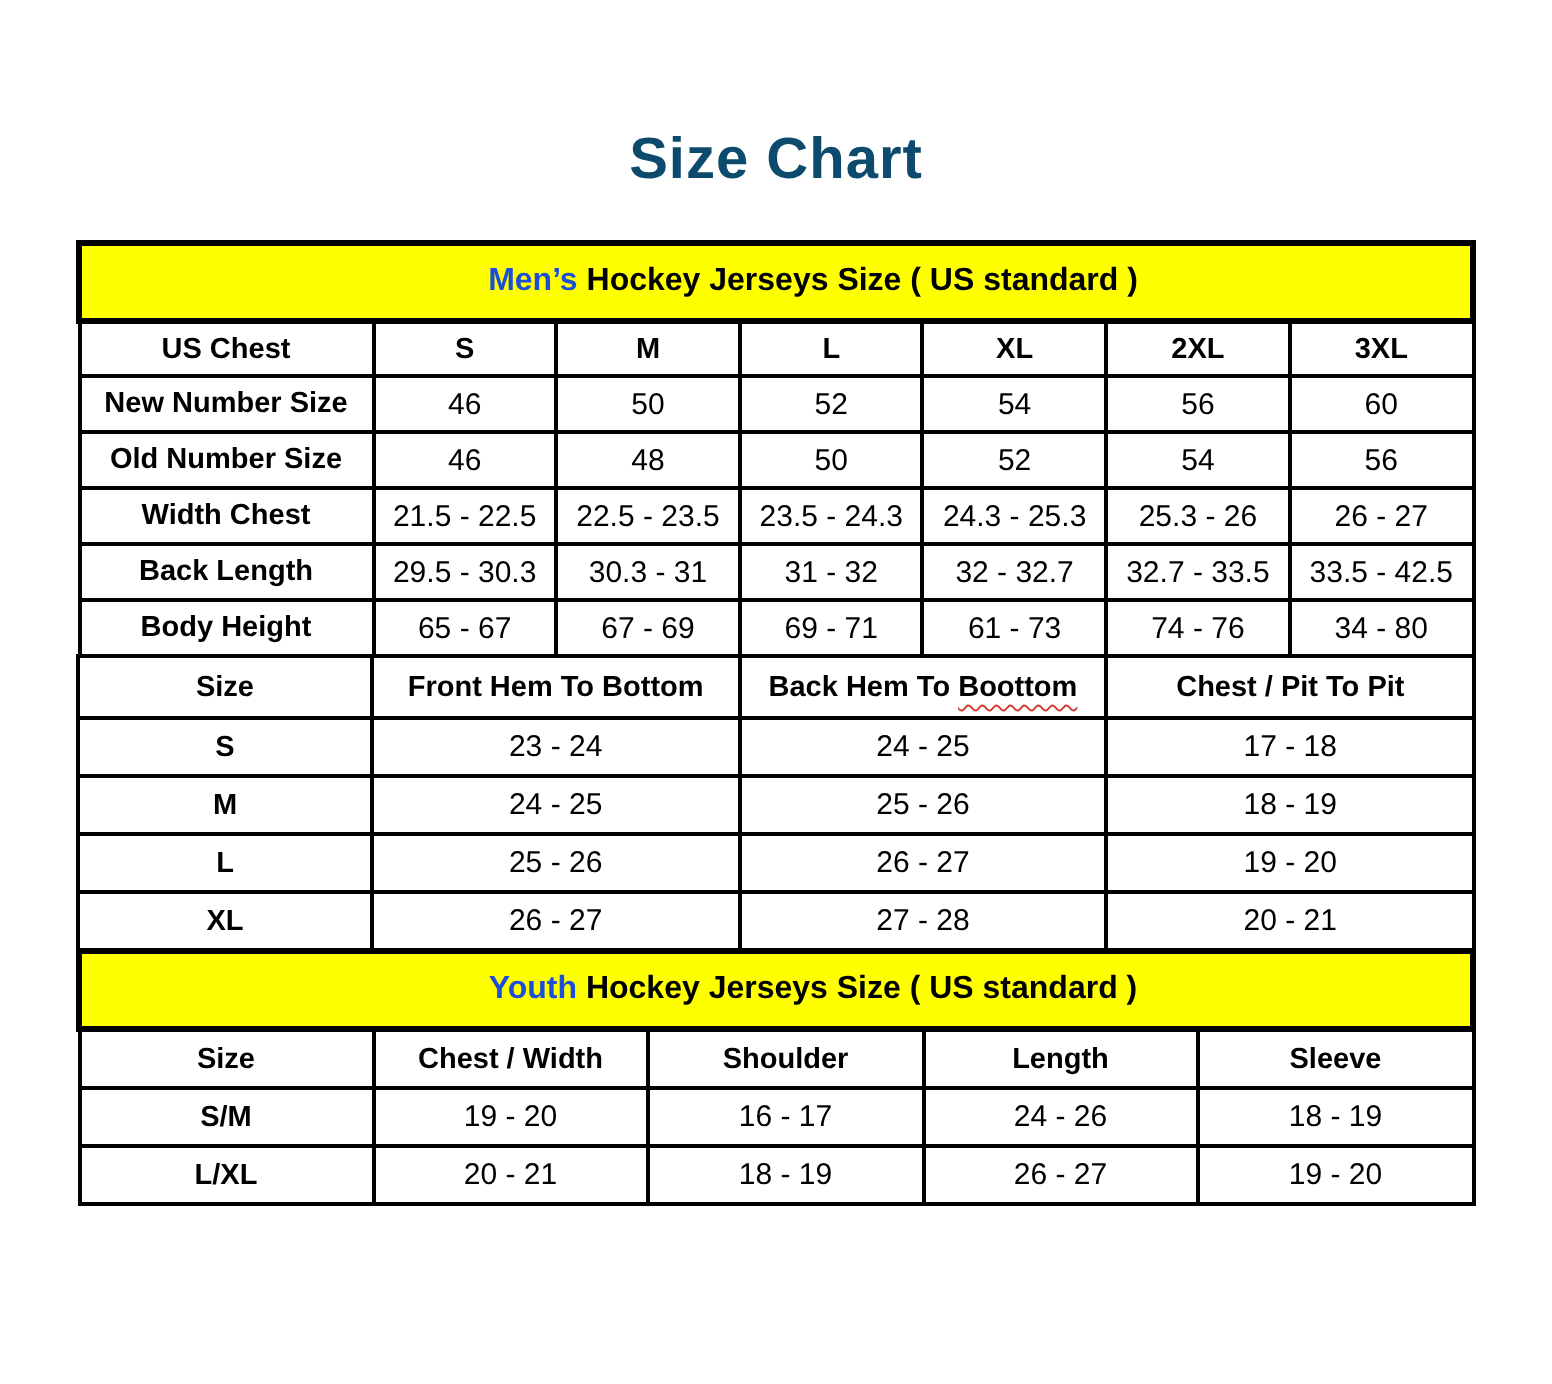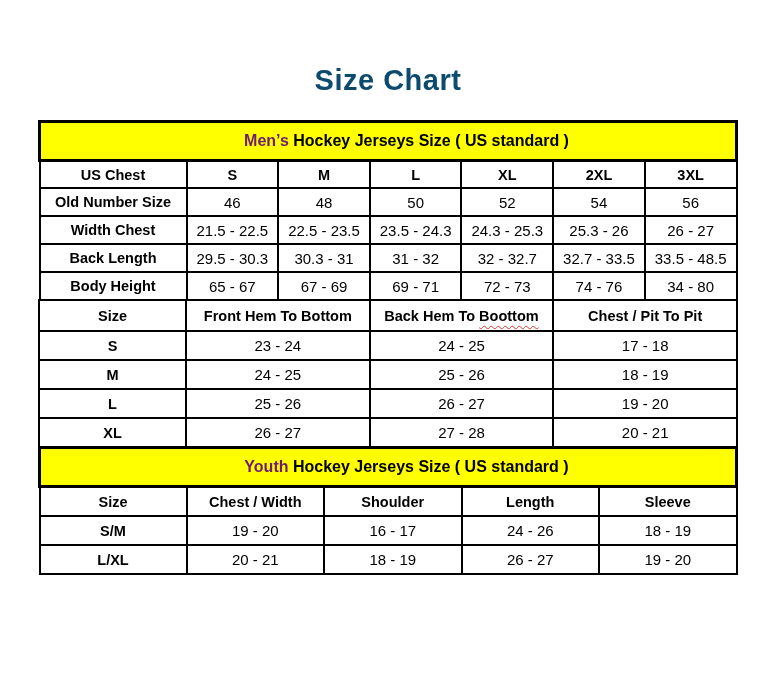--- a/index.html
+++ b/index.html
@@ -40,21 +40,21 @@
     white-space: nowrap;
   }
   td.band {
     background: #ffff00;
     border: 3px solid #000;
     font-weight: bold;
     font-size: 16px;
     height: 36px;
     color: #000;
   }
-  .band-red { color: #701a75; padding-left: 37px; }
+  .band-red { color: #1d4ed8; padding-left: 37px; }
   th.col-h {
     font-size: 14.5px;
     font-weight: bold;
     color: #000;
   }
   td.row-label {
     font-weight: bold;
     font-size: 14.5px;
     color: #000;
   }
@@ -105,20 +105,29 @@
     <tr>
       <th class="col-h mens-h">US Chest</th>
       <th class="col-h mens-h">S</th>
       <th class="col-h mens-h">M</th>
       <th class="col-h mens-h">L</th>
       <th class="col-h mens-h">XL</th>
       <th class="col-h mens-h">2XL</th>
       <th class="col-h mens-h">3XL</th>
     </tr>
     <tr>
+      <td class="row-label mens-r">New Number Size</td>
+      <td class="val mens-r">46</td>
+      <td class="val mens-r">50</td>
+      <td class="val mens-r">52</td>
+      <td class="val mens-r">54</td>
+      <td class="val mens-r">56</td>
+      <td class="val mens-r">60</td>
+    </tr>
+    <tr>
       <td class="row-label mens-r">Old Number Size</td>
       <td class="val mens-r">46</td>
       <td class="val mens-r">48</td>
       <td class="val mens-r">50</td>
       <td class="val mens-r">52</td>
       <td class="val mens-r">54</td>
       <td class="val mens-r">56</td>
     </tr>
     <tr>
       <td class="row-label mens-r">Width Chest</td>
@@ -129,28 +138,28 @@
       <td class="val mens-r">25.3 - 26</td>
       <td class="val mens-r">26 - 27</td>
     </tr>
     <tr>
       <td class="row-label mens-r">Back Length</td>
       <td class="val mens-r">29.5 - 30.3</td>
       <td class="val mens-r">30.3 - 31</td>
       <td class="val mens-r">31 - 32</td>
       <td class="val mens-r">32 - 32.7</td>
       <td class="val mens-r">32.7 - 33.5</td>
-      <td class="val mens-r">33.5 - 48.5</td>
+      <td class="val mens-r">33.5 - 42.5</td>
     </tr>
     <tr>
       <td class="row-label mens-r">Body Height</td>
       <td class="val mens-r">65 - 67</td>
       <td class="val mens-r">67 - 69</td>
       <td class="val mens-r">69 - 71</td>
-      <td class="val mens-r">72 - 73</td>
+      <td class="val mens-r">61 - 73</td>
       <td class="val mens-r">74 - 76</td>
       <td class="val mens-r">34 - 80</td>
     </tr>
   </tbody>
     </table>
 
   <table class="size-table">
     <colgroup>
       <col class="label-col">
         <col>

